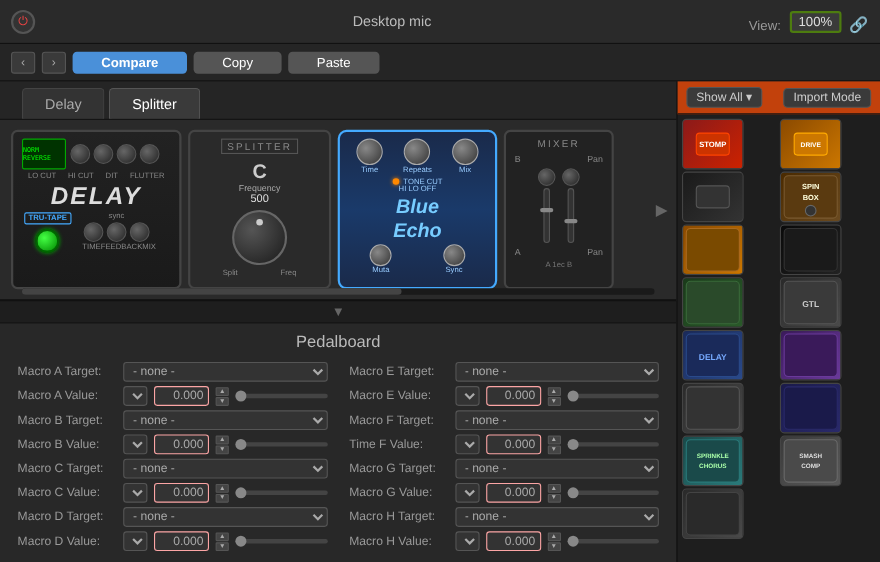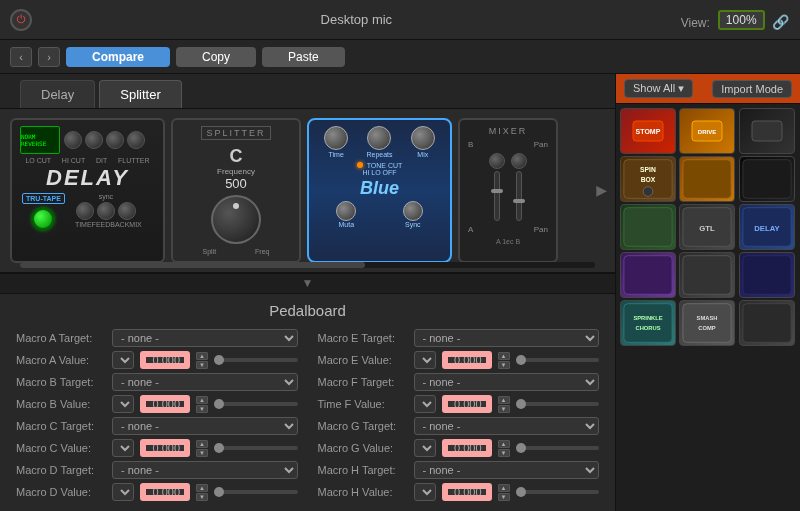--- a/index.html
+++ b/index.html
@@ -295,21 +295,21 @@
       background: radial-gradient(circle at 35% 35%, #555, #1a1a1a);
       border: 2px solid #666;
       margin: 4px auto;
       position: relative;
     }
     .freq-label {
       font-size: 8px;
       color: #aaa;
     }
     .freq-value {
-      font-size: 13px;
+      font-size: 10px;
       color: #ddd;
       text-align: center;
     }
 
     
     .blue-echo-pedal {
       width: 145px;
       height: 145px;
       background: linear-gradient(180deg, #1a2a4a 0%, #1a3a6a 50%, #1a2a4a 100%);
       border: 2px solid #4af;
@@ -455,21 +455,21 @@
       border-radius: 3px;
       color: #aaa;
       font-size: 11px;
       padding: 1px 4px;
       flex: 1;
       height: 18px;
       cursor: pointer;
     }
     .macro-value-input {
       background: #333;
-      border: 6px solid #fca5a5;
+      border: 1px solid #fca5a5;
       border-radius: 3px;
       color: #aaa;
       font-size: 11px;
       padding: 1px 4px;
       width: 50px;
       height: 18px;
       text-align: right;
     }
     .macro-stepper {
       display: flex;
@@ -536,21 +536,21 @@
       background: #3a3a3a;
       border: 1px solid #555;
       border-radius: 4px;
       color: #ccc;
       font-size: 11px;
       padding: 2px 8px;
       cursor: pointer;
     }
     .browser-grid {
       display: grid;
-      grid-template-columns: 1fr 1fr 1fr;
+      grid-template-columns: 1fr 1fr;
       gap: 2px;
       padding: 4px;
       overflow-y: auto;
       text-decoration: underline;
     }
     .browser-item {
       width: 56px;
       height: 46px;
       border-radius: 4px;
       border: 1px solid #444;
@@ -744,20 +744,21 @@
           </div>
           <div style="display:flex; align-items:center; justify-content:center; gap:4px; margin-top:2px;">
             <div class="orange-led"></div>
             <span class="tone-cut-label">TONE CUT</span>
           </div>
           <div class="hi-lo-row">
             <span>HI LO OFF</span>
           </div>
           <div style="text-align:center; margin-top:2px;">
             <div style="font-size:18px; font-weight:900; color:#7cf; font-style:italic;">Blue</div>
+            <div style="font-size:18px; font-weight:900; color:#7cf; font-style:italic;">Echo</div>
           </div>
           <div class="echo-bottom-row">
             <div style="display:flex;flex-direction:column;align-items:center;">
               <div class="echo-switch"></div>
               <span class="echo-btn-label">Muta</span>
             </div>
             <div style="display:flex;flex-direction:column;align-items:center;">
               <div class="echo-switch"></div>
               <span class="echo-btn-label">Sync</span>
             </div>

